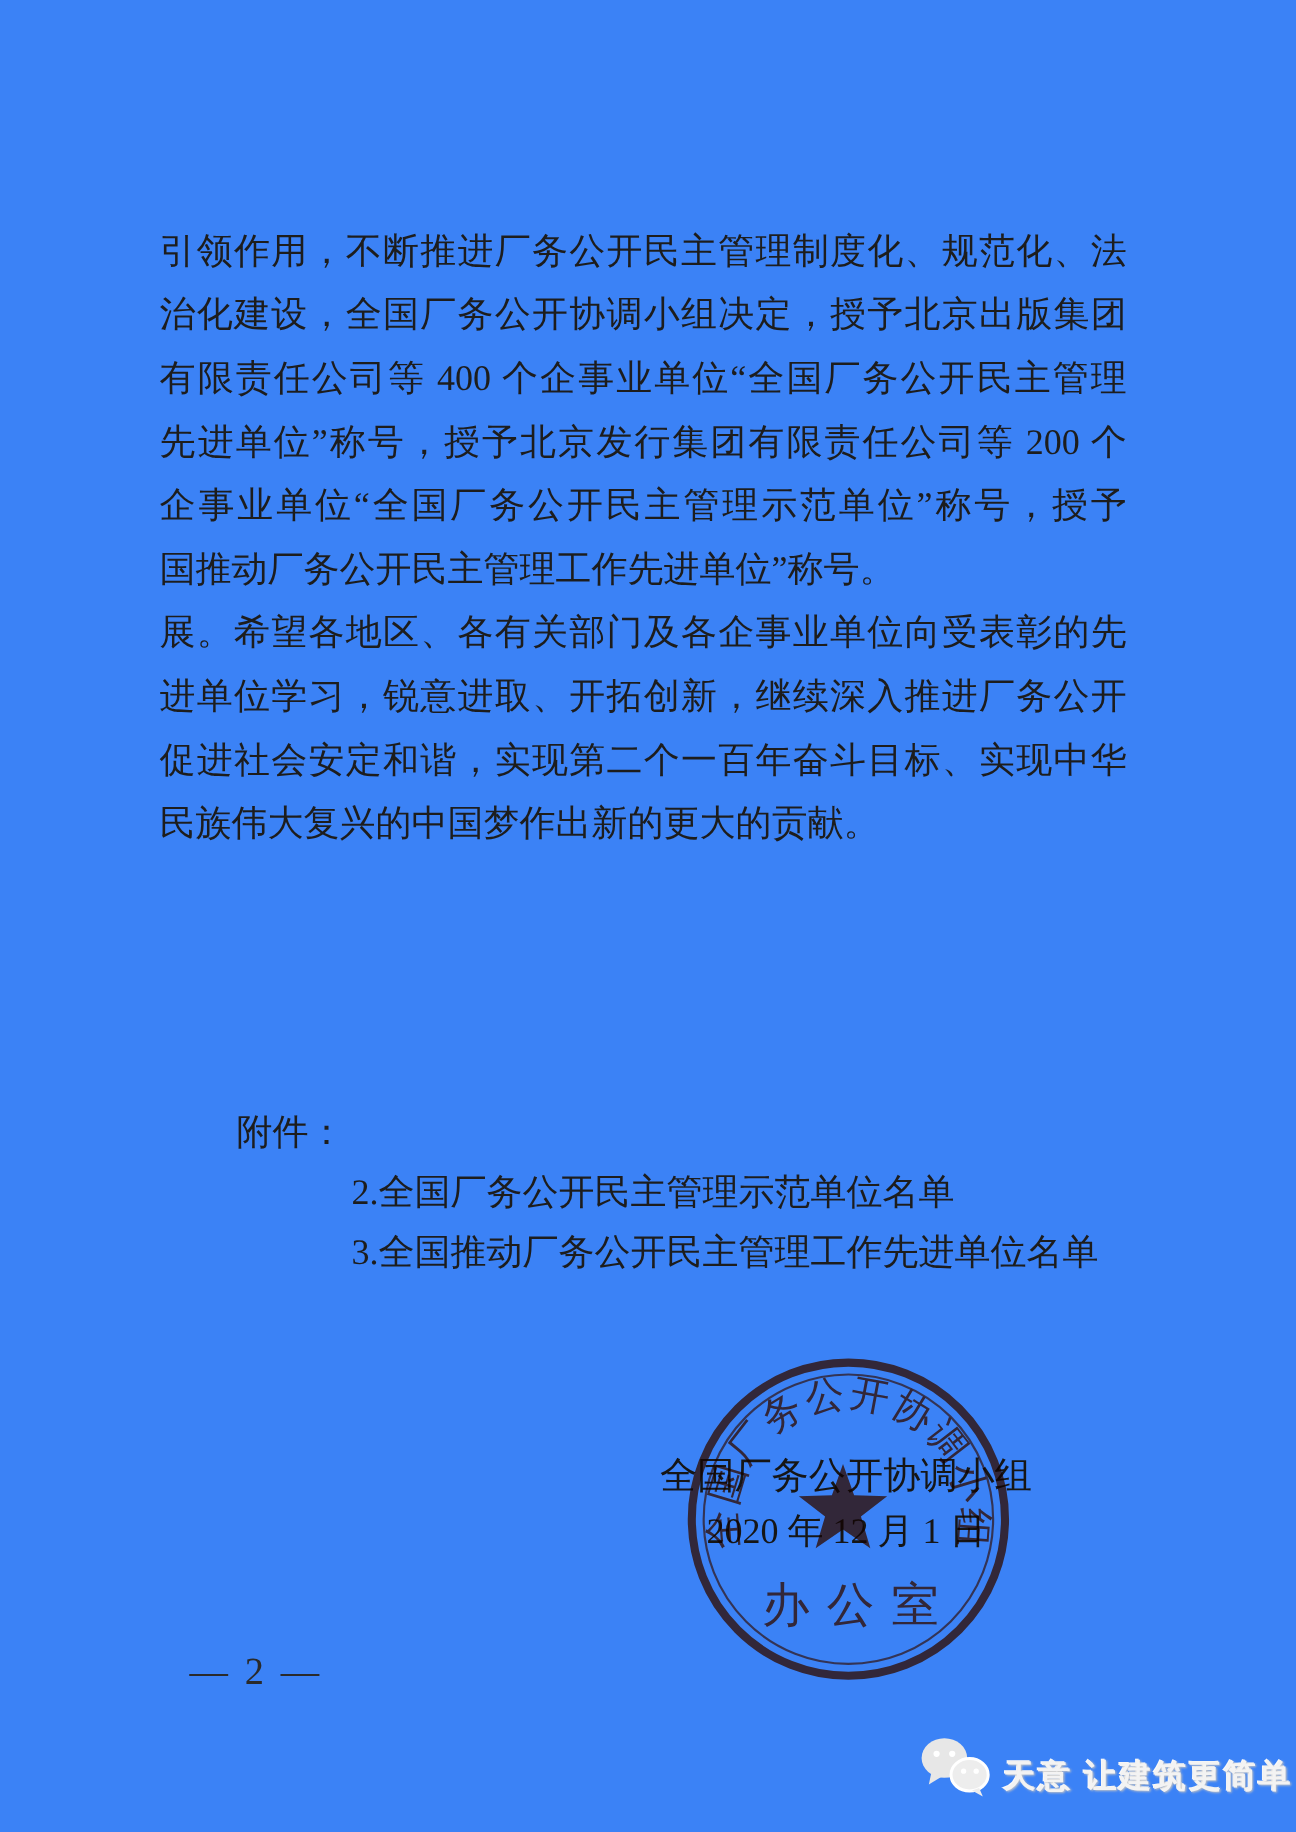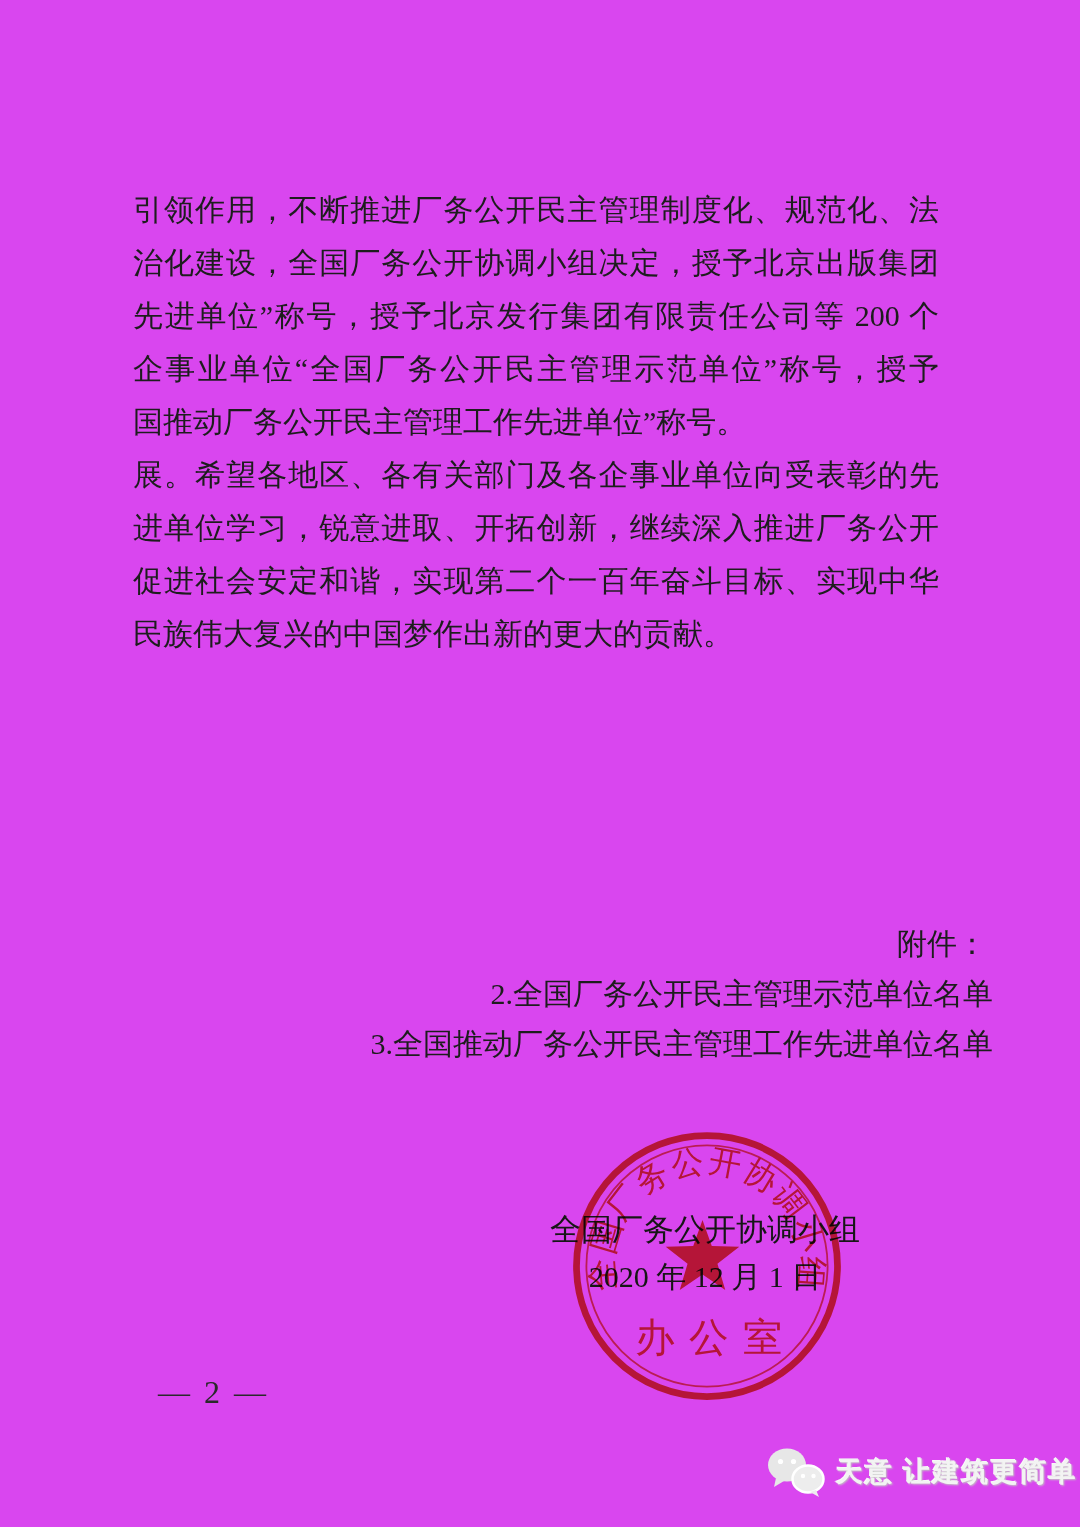--- a/index.html
+++ b/index.html
@@ -1,68 +1,69 @@
 <!DOCTYPE html>
 <html><head>
 <meta charset="utf-8">
 <style>
   html,body { margin:0; padding:0; background:#ffffff; }
   .page {
-    position:relative; width:1080px; height:1527px; background:#d946ef;
+    position:relative; width:1080px; height:1527px; background:#3b82f6;
     overflow:hidden;
     font-family:"Liberation Serif","DejaVu Serif",serif;
   }
 
   
   .body-text { position:absolute; left:133px; top:183px; width:806px; color:#1d1d1d; font-size:30px; }
   .line {
     height:53px; line-height:53px; margin:0;
     text-align:justify; text-align-last:justify; text-justify:inter-character;
     overflow:hidden; white-space:nowrap;
   }
   .line.l { text-align-last:left; }
   .line.indent { text-indent:60px; }
 
   
   .attachments { position:absolute; left:133px; top:919px; width:860px; color:#1d1d1d; font-size:30px; }
-  .attach-row { display:flex; padding-left:64px; line-height:50px; height:50px;justify-content:flex-end; }
+  .attach-row { display:flex; padding-left:64px; line-height:50px; height:50px; }
   .attach-label, .attach-spacer { width:96px; flex:0 0 96px; }
 
   
   .signature { position:absolute; left:540px; top:1206px; width:330px; text-align:center; color:#161616; }
   .sig-org  { font-size:31px; line-height:47px; }
   .sig-note { font-size:31px; line-height:47px; letter-spacing:5px; }
   .sig-date { font-size:30px; line-height:47px; }
 
   
   .seal { position:absolute; left:572px; top:1131px; width:270px; height:270px;
           mix-blend-mode:multiply; opacity:.92; }
   .seal .ring-text { font-size:36px; letter-spacing:2px; font-family:"Liberation Serif","DejaVu Serif",serif; }
   .seal .bottom-text { font-size:44px; letter-spacing:16px; font-family:"Liberation Serif","DejaVu Serif",serif; }
 
   
   .page-number { position:absolute; left:158px; top:1374px; font-size:32px; color:#2a2a2a; letter-spacing:3px; }
 
   
-  .footer { position:absolute; left:766px; top:1446px; display:flex; align-items:center; gap:10px; }
+  .footer { position:absolute; left:766px; top:1446px; display:flex; align-items:flex-end; gap:10px; }
   .brand {
     font-size:27px; font-weight:bold; letter-spacing:2px;
     color:#f3f3f3;
     text-shadow:1px 1px 2px #c4c4c4, -1px -1px 0 #fafafa;
     font-family:"Liberation Sans","DejaVu Sans",sans-serif;
   }
 </style>
 </head>
 <body>
 
 <div class="page">
 
   <section class="body-text">
     <p class="line">引领作用，不断推进厂务公开民主管理制度化、规范化、法</p>
     <p class="line">治化建设，全国厂务公开协调小组决定，授予北京出版集团</p>
+    <p class="line">有限责任公司等 400 个企事业单位“全国厂务公开民主管理</p>
     <p class="line">先进单位”称号，授予北京发行集团有限责任公司等 200 个</p>
     <p class="line">企事业单位“全国厂务公开民主管理示范单位”称号，授予</p>
     <p class="line l">国推动厂务公开民主管理工作先进单位”称号。</p>
 
     <p class="line">展。希望各地区、各有关部门及各企事业单位向受表彰的先</p>
     <p class="line">进单位学习，锐意进取、开拓创新，继续深入推进厂务公开</p>
     <p class="line">促进社会安定和谐，实现第二个一百年奋斗目标、实现中华</p>
     <p class="line l">民族伟大复兴的中国梦作出新的更大的贡献。</p>
   </section>
 

